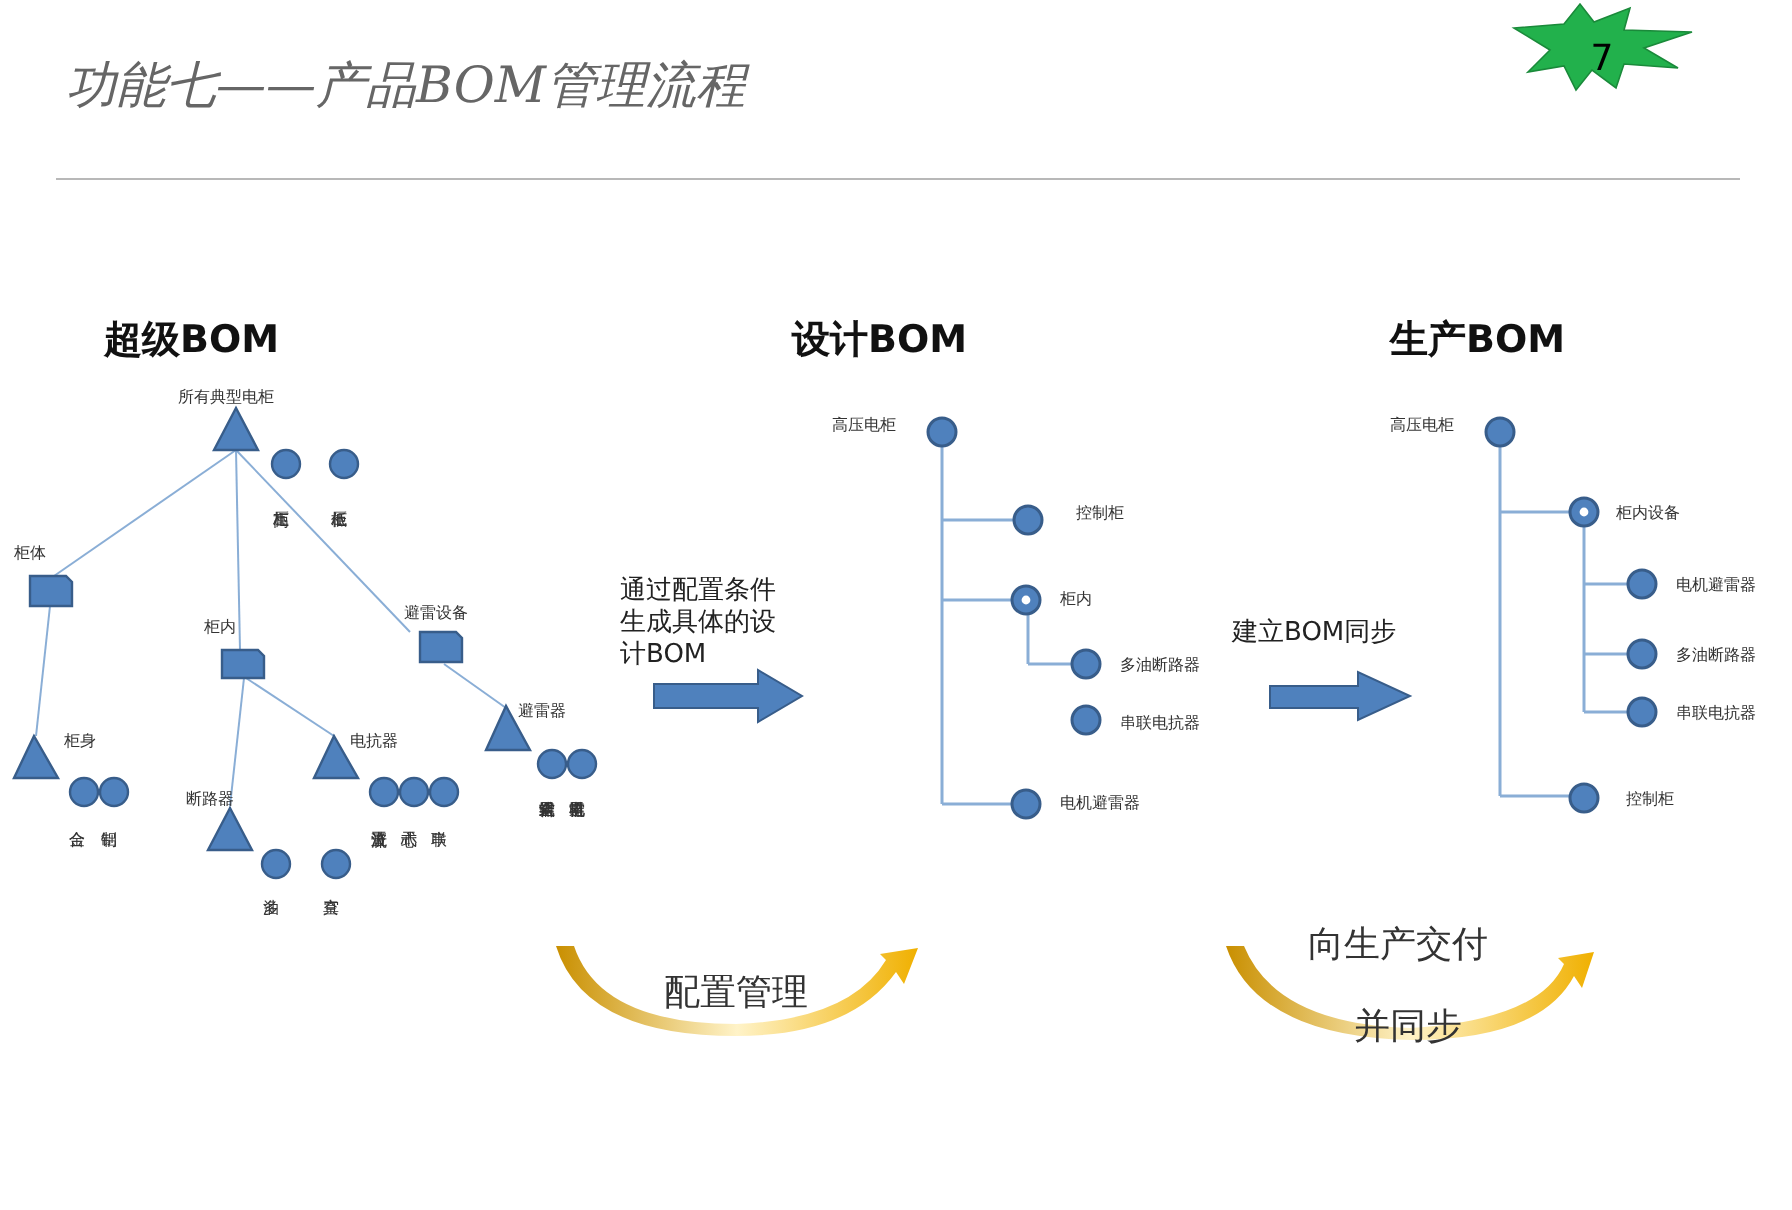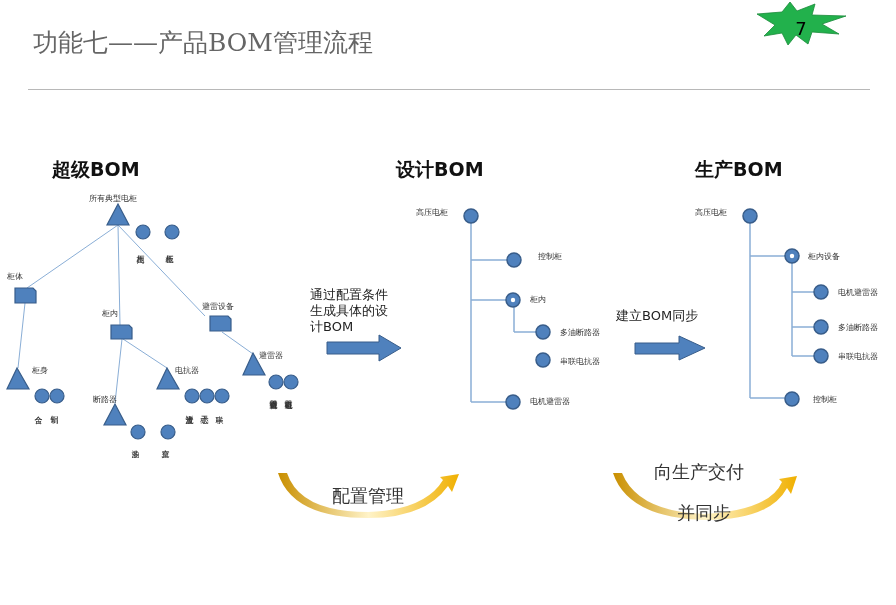--- a/index.html
+++ b/index.html
@@ -1,17 +1,17 @@
 <!DOCTYPE html>
 <html><head>
 <meta charset="utf-8">
 <style>
   html,body{margin:0;padding:0;background:#fff;}
   body{width:896px;height:605px;position:relative;overflow:hidden;font-family:"DejaVu Sans","Liberation Sans",sans-serif;}
-  .title{position:absolute;left:33px;top:26px;font-family:"DejaVu Serif","Liberation Serif",serif;font-size:25px;color:#666;letter-spacing:0px;}
+  .title{position:absolute;left:33px;top:26px;font-family:"DejaVu Serif","Liberation Serif",serif;font-size:25px;color:#666;letter-spacing:0px;font-style:italic;}
   .rule{position:absolute;left:28px;top:89px;width:842px;height:1px;background:#b8b8b8;}
   #diagram{position:absolute;left:0;top:0;}
   .sec-title{font-family:"DejaVu Sans","Liberation Sans",sans-serif;font-size:19px;font-weight:bold;fill:#111;}
   .lbl{font-family:"DejaVu Sans","Liberation Sans",sans-serif;font-size:8px;fill:#333;}
   .vlbl{font-family:"DejaVu Sans","Liberation Sans",sans-serif;font-size:8px;fill:#333;}
   .note{font-family:"DejaVu Sans","Liberation Sans",sans-serif;font-size:13px;fill:#222;}
   .cycle{font-family:"DejaVu Serif","Liberation Serif",serif;font-size:18px;fill:#333;}
   .badge-num{font-family:"DejaVu Sans","Liberation Sans",sans-serif;font-size:18px;fill:#000;}
 </style>
 </head>

